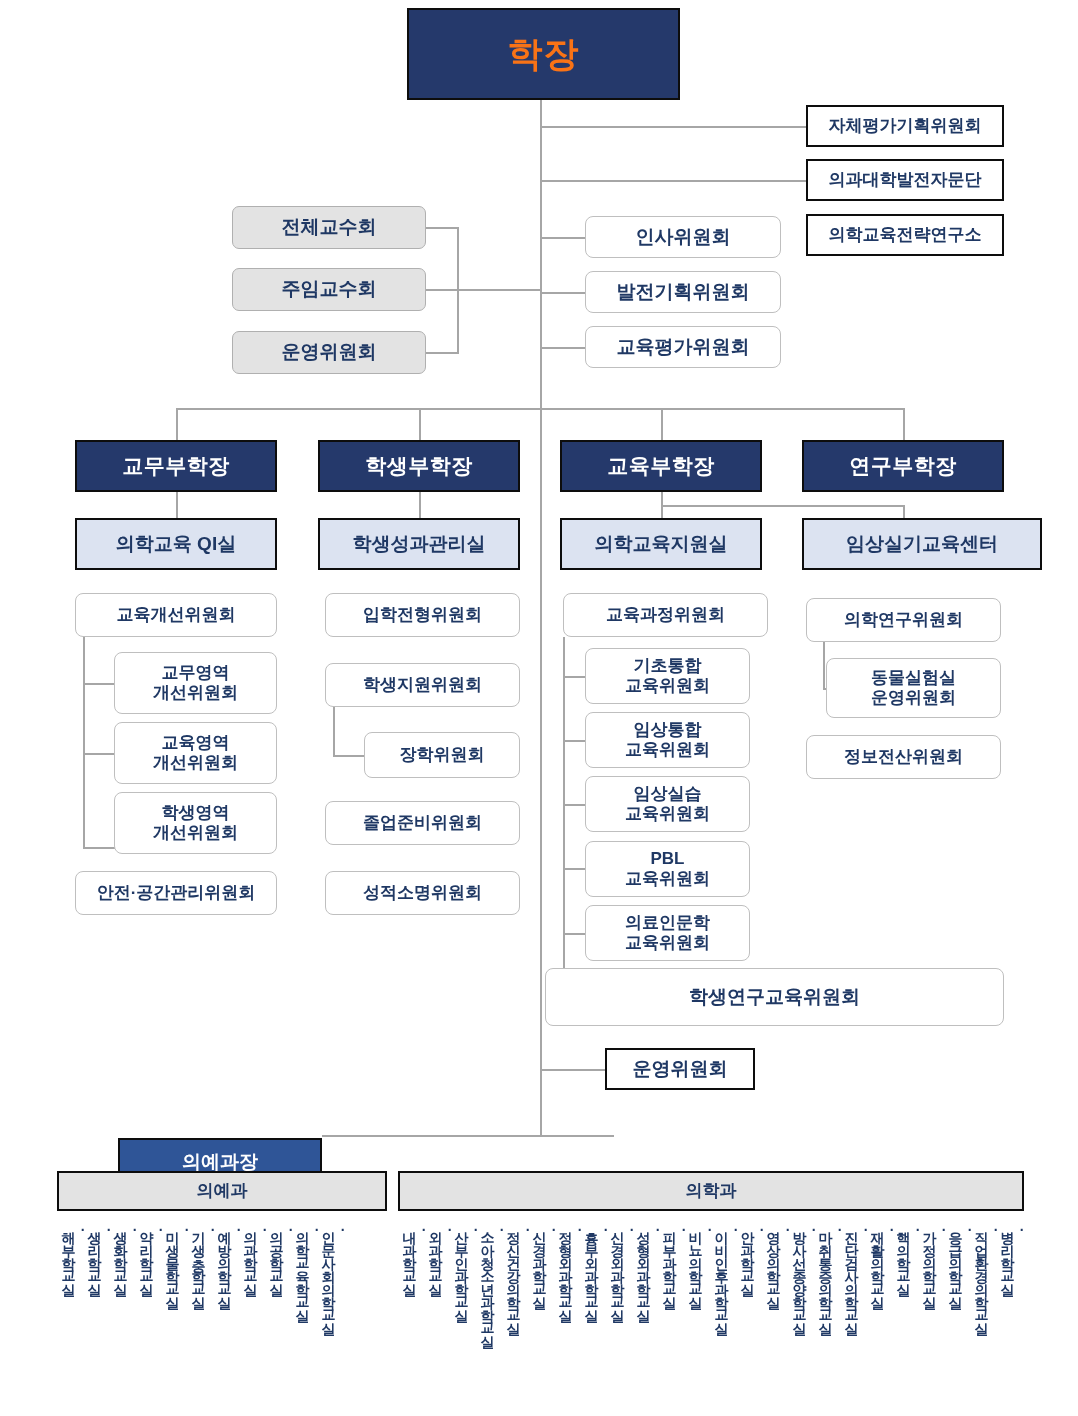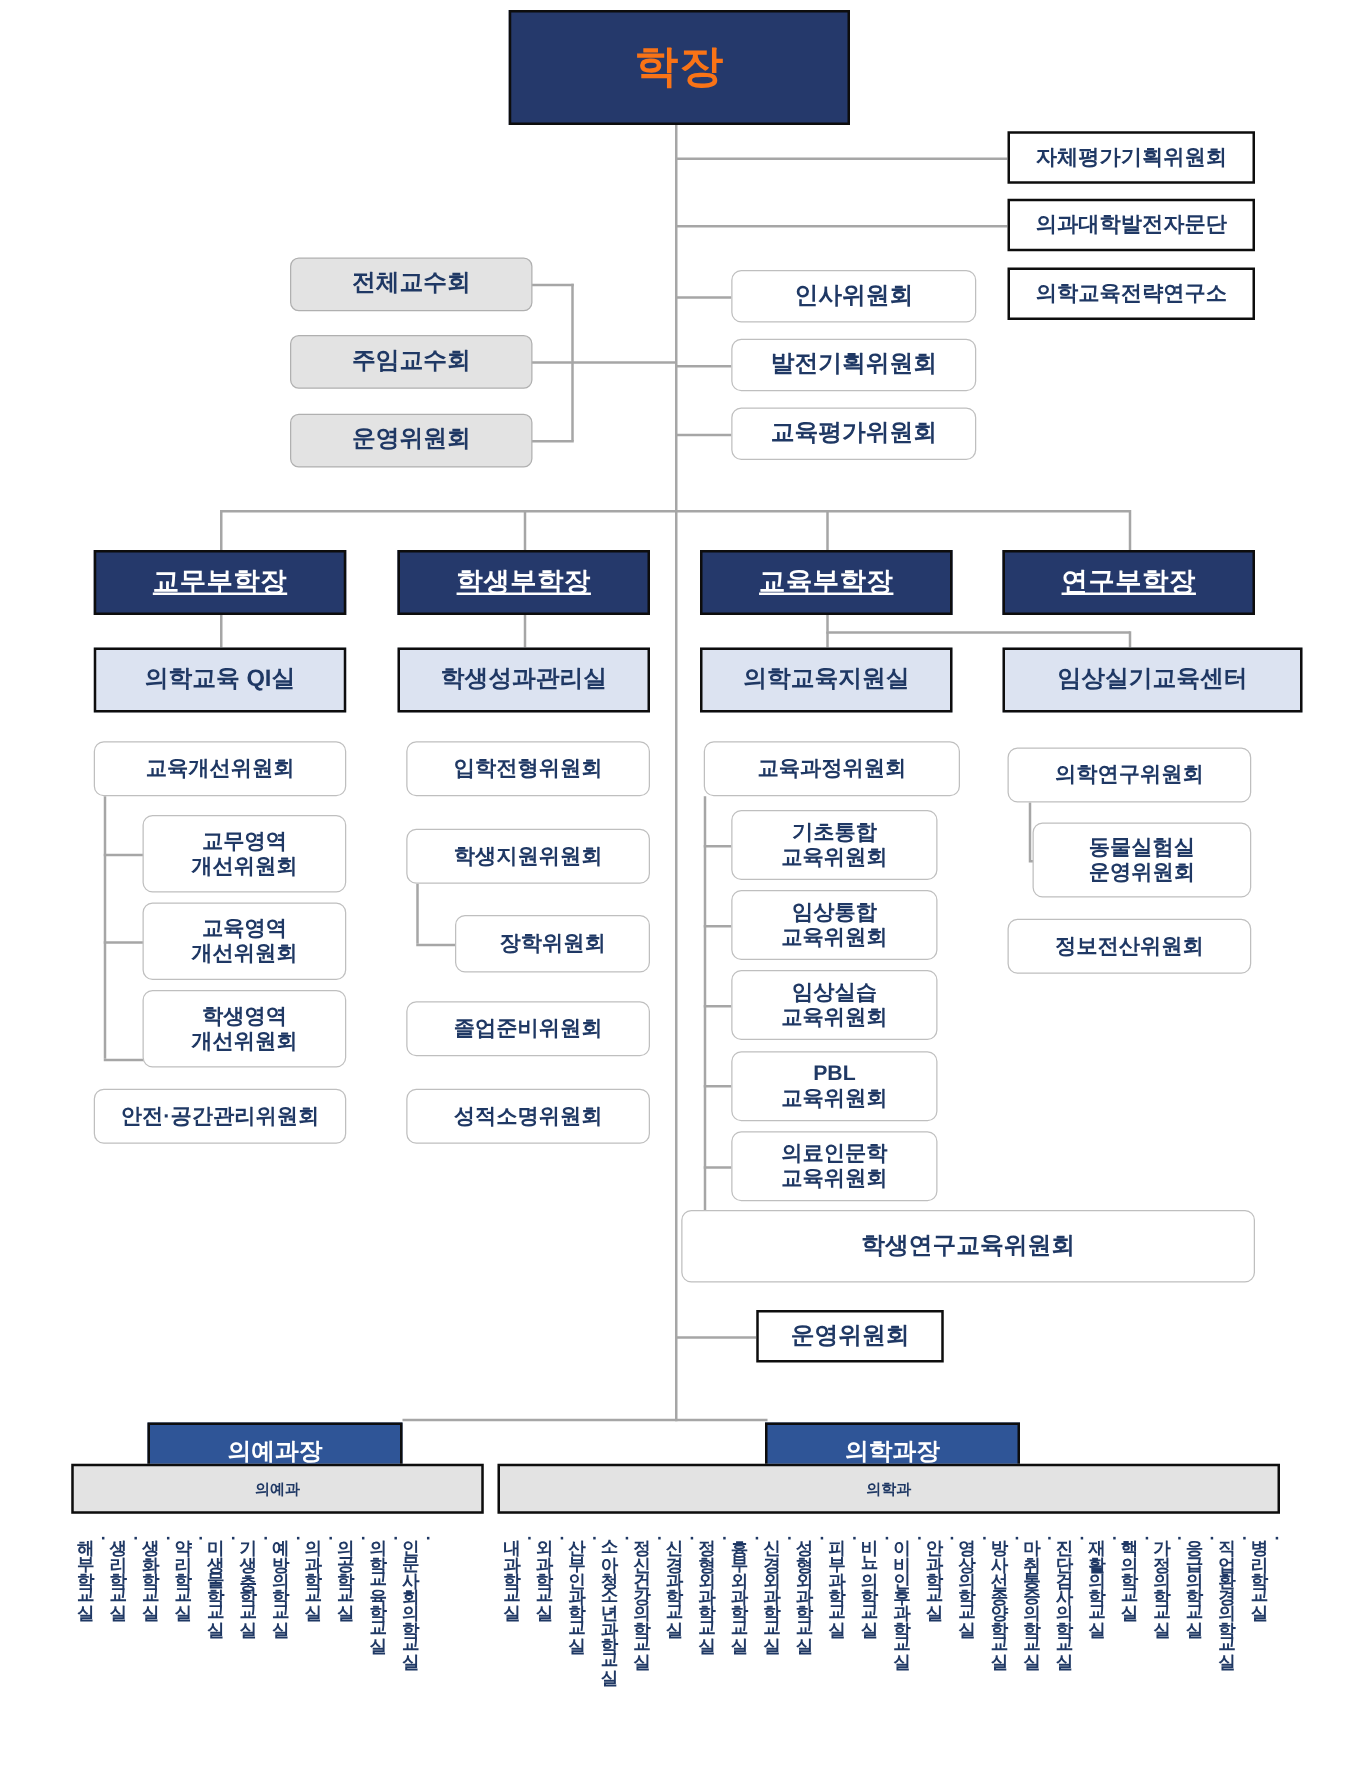--- a/index.html
+++ b/index.html
@@ -38,21 +38,20 @@
     color: #f97316;
     font-size: 35px;
     letter-spacing: 1px;
   }
   .b-vdean {
     background: #25396b;
     border: 2px solid #0d0d0d;
     color: #ffffff;
     font-size: 21px;
     letter-spacing: .5px;
-    text-decoration: underline;
   }
   
   .b-headblue {
     background: #2f5597;
     border: 2px solid #0d0d0d;
     color: #ffffff;
     font-size: 19px;
     margin-top: 27px;
   }
   
@@ -83,21 +82,21 @@
     border: 1px solid #bfbfbf;
     border-radius: 8px;
     color: #1f3864;
     font-size: 17px;
   }
   
   .b-deptbar {
     background: #e3e3e3;
     border: 2px solid #0d0d0d;
     color: #1f3864;
-    font-size: 12px;
+    font-size: 17px;
   }
 
   
   .ln {
     position: absolute;
     background: #a6a6a6;
   }
   .ln.v { width: 2px; }
   .ln.h { height: 2px; }
 
@@ -228,21 +227,20 @@
   <div class="box b-round" style="left:545px; top:968px; width:459px; height:58px; font-size:19px;">학생연구교육위원회</div>
 
   <div class="box b-round" style="left:806px; top:598px; width:195px; height:44px;">의학연구위원회</div>
   <div class="box b-round" style="left:826px; top:658px; width:175px; height:60px;">동물실험실
 운영위원회</div>
   <div class="box b-round" style="left:806px; top:735px; width:195px; height:44px;">정보전산위원회</div>
 
   <div class="box b-square" style="left:605px; top:1048px; width:150px; height:42px; font-size:19px;">운영위원회</div>
 
   <div class="box b-headblue" style="left:118px; top:1111px; width:204px; height:48px;">의예과장</div>
-  <div class="box b-headblue" style="left:612px; top:1111px; width:204px; height:48px;">의학과장</div>
 
   <div class="box b-deptbar" style="left:57px; top:1171px; width:330px; height:40px;">의예과</div>
   <div class="box b-deptbar" style="left:398px; top:1171px; width:626px; height:40px;">의학과</div>
 
   <div class="vlabel" style="left:62px;">해부학교실</div>
   <div class="vlabel" style="left:88px;">생리학교실</div>
   <div class="vlabel" style="left:114px;">생화학교실</div>
   <div class="vlabel" style="left:140px;">약리학교실</div>
   <div class="vlabel" style="left:166px;">미생물학교실</div>
   <div class="vlabel" style="left:192px;">기생충학교실</div>

